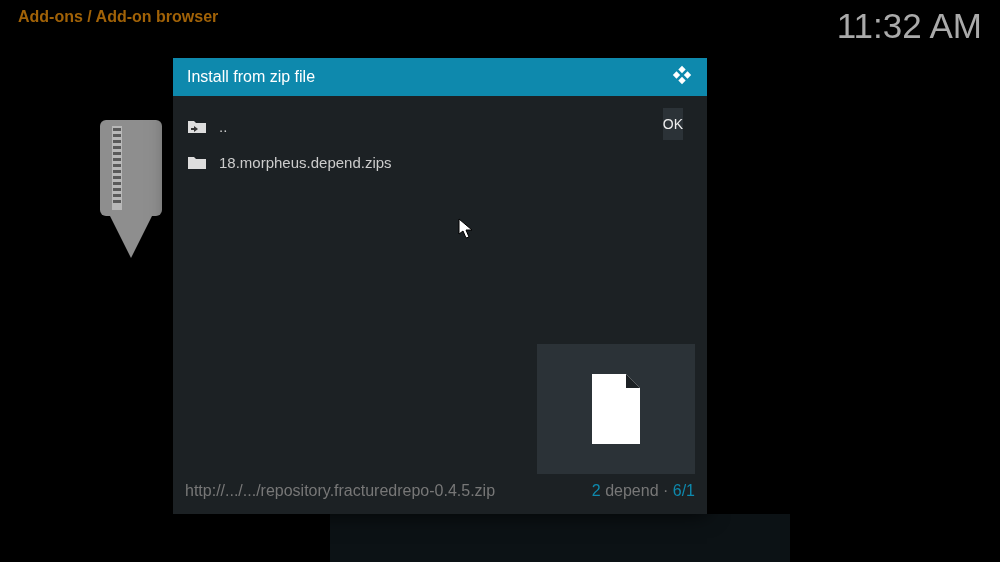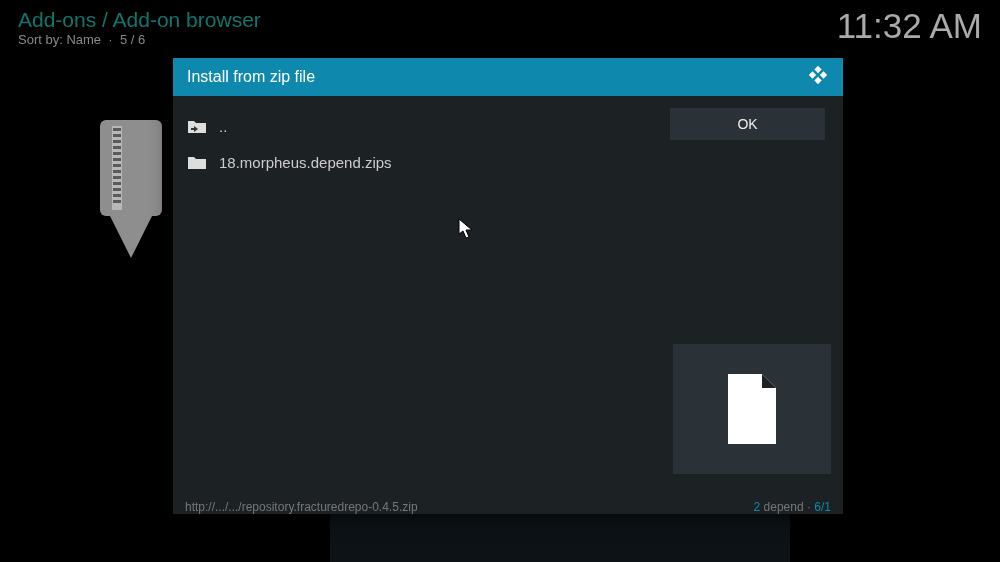--- a/index.html
+++ b/index.html
@@ -9,23 +9,23 @@
     background: #000;
     font-family: Arial, sans-serif;
     color: #ccc;
     overflow: hidden;
     position: relative;
   }
   .header {
     padding: 8px 18px 0 18px;
   }
   .breadcrumb {
-    font-size: 21px;
-    color: #0f766e;
-    font-weight: 400;
+    font-size: 16px;
+    color: #a16207;
+    font-weight: 700;
   }
   .sortline {
     font-size: 13px;
     color: #888;
   }
   .clock {
     position: absolute;
     top: 6px;
     right: 18px;
     font-size: 35px;
@@ -36,21 +36,21 @@
     position: absolute;
     left: 100px;
     top: 120px;
     width: 62px;
     height: 142px;
   }
   .dialog {
     position: absolute;
     left: 173px;
     top: 58px;
-    width: 670px;
+    width: 534px;
     height: 456px;
     background: #1c2124;
     box-shadow: 0 0 20px rgba(0,0,0,0.8);
   }
   .dialog-title {
     background: #0e89ad;
     height: 38px;
     display: flex;
     align-items: center;
     padding: 0 14px;
@@ -84,21 +84,21 @@
     background: #0e89ad;
     color: #fff;
   }
   .row-icon {
     width: 20px;
     height: 16px;
     flex-shrink: 0;
   }
   .right-col {
     flex: 1;
-    padding: 12px 18px 0 8px;
+    padding: 12px 24px 0 8px;
     display: flex;
     flex-direction: column;
     gap: 10px;
   }
   .btn {
     background: #2b3237;
     height: 32px;
     display: flex;
     align-items: center;
     justify-content: center;
@@ -112,29 +112,29 @@
     bottom: 40px;
     width: 158px;
     height: 130px;
     background: #2b3237;
     display: flex;
     align-items: center;
     justify-content: center;
   }
   .dialog-footer {
     position: absolute;
-    bottom: 0;
+    bottom: 8px;
     left: 0;
     right: 0;
     height: 30px;
     display: flex;
-    align-items: flex-end;
+    align-items: center;
     justify-content: space-between;
     padding: 0 12px;
-    font-size: 12px;
+    font-size: 16px;
     color: #777;
   }
   .footer-right .accent { color: #0e89ad; }
   .cursor {
     position: absolute;
     left: 458px;
     top: 218px;
     width: 18px;
     height: 22px;
     pointer-events: none;
@@ -148,25 +148,20 @@
     background: #0c1215;
   }
 </style>
 </head>
 <body>
 
 <div class="bottom-glow"></div>
 
 <div class="header">
   <div class="breadcrumb">Add-ons / Add-on browser</div>
-  <div class="sortline">
-    <span>Sort by: Name</span>
-    <span> &nbsp;·&nbsp; </span>
-    <span>5 / 6</span>
-  </div>
 </div>
 
 <div class="clock">11:32 AM</div>
 
 <div class="side-icon">
   <svg viewBox="0 0 62 142" width="62" height="142">
     <rect x="0" y="0" width="62" height="96" rx="6" fill="#8e8e8e"></rect>
     <rect x="12" y="6" width="10" height="84" fill="#b8b8b8"></rect>
     <g fill="#5a5a5a">
       <rect x="13" y="8" width="8" height="3"></rect>

